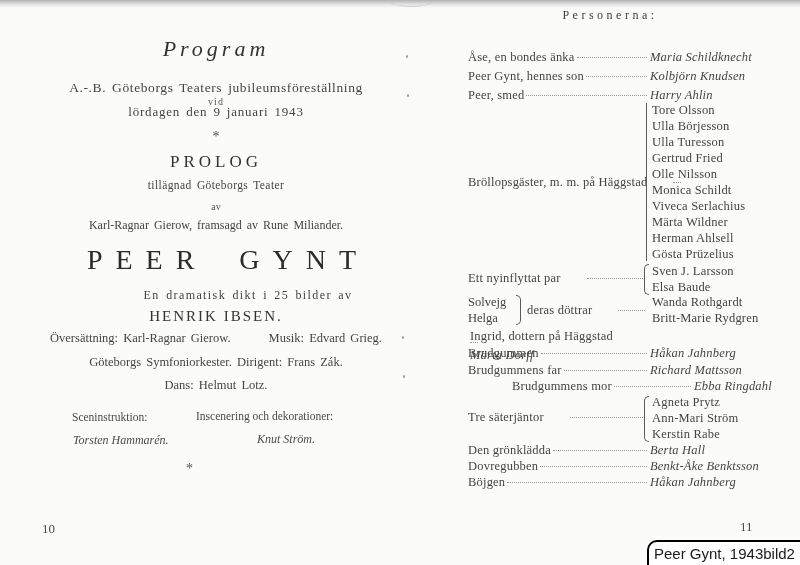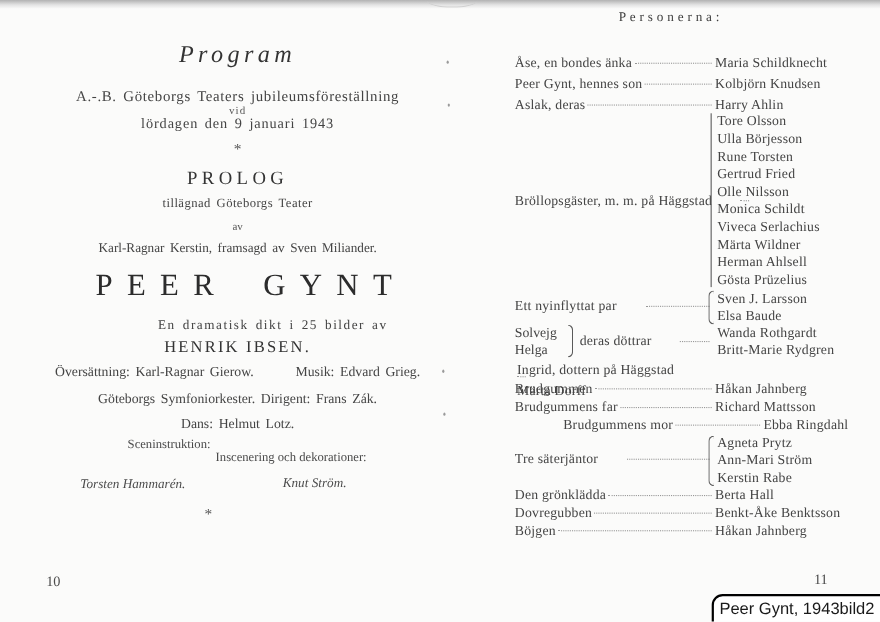--- a/index.html
+++ b/index.html
@@ -45,21 +45,21 @@
   .star2{left:186px;top:461px;font-size:14px;color:#555;}
   .pageno{font-size:13px;color:#4a4a4a;}
 
   
   .rp-heading{top:8px;font-size:12px;letter-spacing:3.5px;color:#3c3c3c;}
   .row{position:absolute;left:68px;width:322px;display:flex;align-items:baseline;
        height:18px;line-height:18px;font-size:12.5px;letter-spacing:.2px;}
   .role{white-space:nowrap;}
   .leader{flex:1;border-bottom:1px dotted #979797;margin:0 3px 0 2px;
           transform:translateY(-3px);min-width:8px;}
-  .actor{flex:none;width:140px;white-space:nowrap;overflow:visible;}
+  .actor{flex:none;width:140px;white-space:nowrap;overflow:visible;font-style:italic;}
   .g-names{position:absolute;left:252px;font-size:12.5px;letter-spacing:.2px;line-height:16px;}
   .g-names div{white-space:nowrap;}
   .g-roles{position:absolute;left:68px;font-size:12.5px;line-height:16px;}
   .g-label{position:absolute;display:flex;align-items:baseline;height:16px;
            line-height:16px;font-size:12.5px;letter-spacing:.2px;gap:24px;}
   .vbar{position:absolute;width:1px;background:#5a5a5a;}
   .brace-l{position:absolute;width:4px;border:1px solid #5a5a5a;border-right:none;
            border-radius:5px 0 0 5px;background:transparent;}
   .brace-r{position:absolute;width:4px;border:1px solid #5a5a5a;border-left:none;
            border-radius:0 6px 6px 0;background:transparent;}
@@ -82,28 +82,28 @@
 
 <div class="page" id="left-page">
   <div class="cline program-title">Program</div>
   <div class="cline vid">vid</div>
   <div class="cline event-line">A.-.B. Göteborgs Teaters jubileumsföreställning</div>
   <div class="cline date-line">lördagen den 9 januari 1943</div>
   <div class="cline star1">*</div>
   <div class="cline prolog">PROLOG</div>
   <div class="cline prolog-sub">tillägnad Göteborgs Teater</div>
   <div class="cline av">av</div>
-  <div class="cline prolog-credit">Karl-Ragnar Kerstin, framsagd av Sven Miliander.</div>
+  <div class="cline prolog-credit">Karl-Ragnar Gierow, framsagd av Rune Miliander.</div>
   <div class="cline main-title">PEER GYNT</div>
   <div class="cline subtitle">En dramatisk dikt i 25 bilder av</div>
   <div class="cline author">HENRIK IBSEN.</div>
   <div class="cline credit1"><span>Översättning: Karl-Ragnar Gierow.</span><span class="gap"></span><span>Musik: Edvard Grieg.</span></div>
   <div class="cline credit2">Göteborgs Symfoniorkester. Dirigent: Frans Zák.</div>
   <div class="cline credit3">Dans: Helmut Lotz.</div>
-  <div class="abs col-head" style="left:72px;top:398px;margin-left:44px;">Sceninstruktion:</div>
+  <div class="abs col-head" style="left:72px;top:411px;">Sceninstruktion:</div>
   <div class="abs col-head" style="left:196px;top:410px;">Inscenering och dekorationer:</div>
   <div class="abs col-name" style="left:73px;top:433px;">Torsten Hammarén.</div>
   <div class="abs col-name" style="left:257px;top:432px;">Knut Ström.</div>
   <div class="abs star2">*</div>
   <div class="abs pageno" style="left:42px;top:521px;">10</div>
 </div>
 
 <div class="page" id="right-page">
   <div class="cline rp-heading" style="left:10px;">Personerna:</div>
 
@@ -111,34 +111,34 @@
     <span class="role">Åse, en bondes änka</span>
       <span class="leader"></span>
       <span class="actor">Maria Schildknecht</span>
   </div>
   <div class="row" style="top:67px;">
     <span class="role">Peer Gynt, hennes son</span>
       <span class="leader"></span>
       <span class="actor">Kolbjörn Knudsen</span>
   </div>
   <div class="row" style="top:86px;">
-    <span class="role">Aslak, deras</span>
+    <span class="role">Peer, smed</span>
       <span class="leader"></span>
       <span class="actor">Harry Ahlin</span>
   </div>
 
   <div class="g-label" style="left:68px;top:174px;width:180px;">
     <span class="role">Bröllopsgäster, m. m. på Häggstad</span>
       <span class="leader"></span>
   </div>
   <div class="vbar" style="left:246px;top:103px;height:158px;"></div>
   <div class="g-names" style="top:102px;">
     <div>Tore Olsson</div>
     <div>Ulla Börjesson</div>
-    <div>Rune Torsten</div>
+    <div>Ulla Turesson</div>
     <div>Gertrud Fried</div>
     <div>Olle Nilsson</div>
     <div>Monica Schildt</div>
     <div>Viveca Serlachius</div>
     <div>Märta Wildner</div>
     <div>Herman Ahlsell</div>
     <div>Gösta Prüzelius</div>
   </div>
 
   <div class="g-label" style="left:68px;top:270px;width:180px;">

